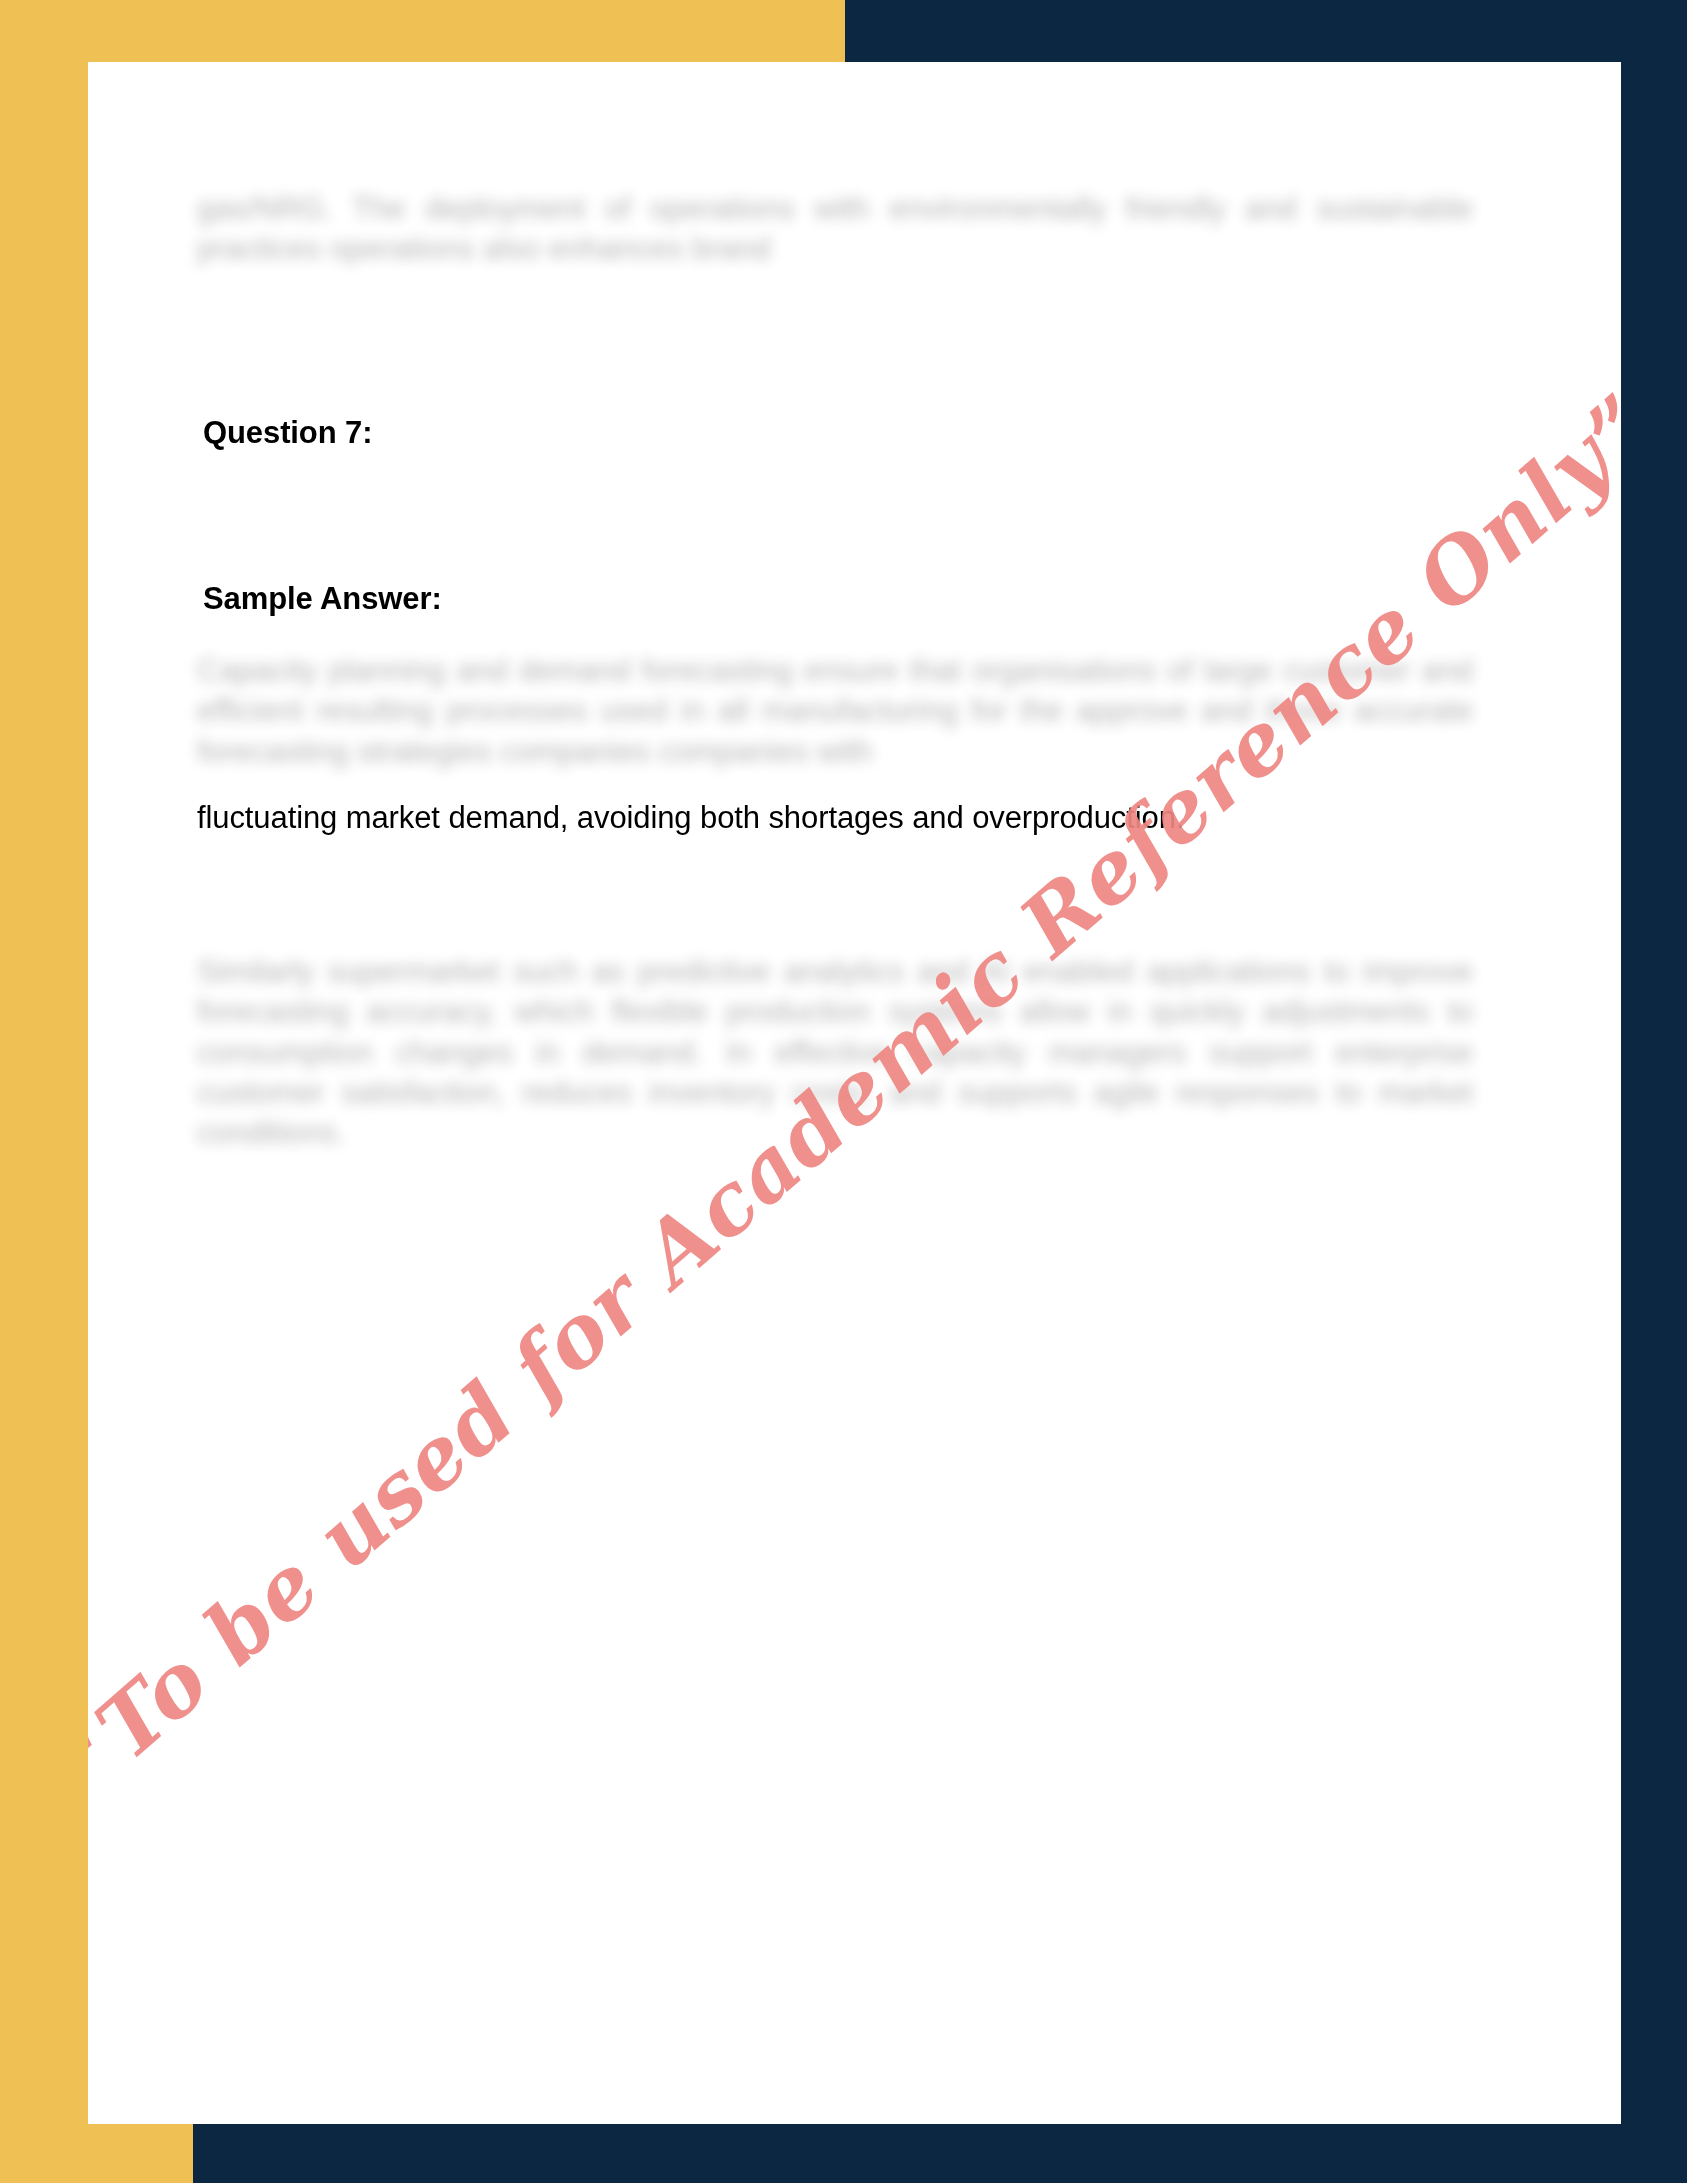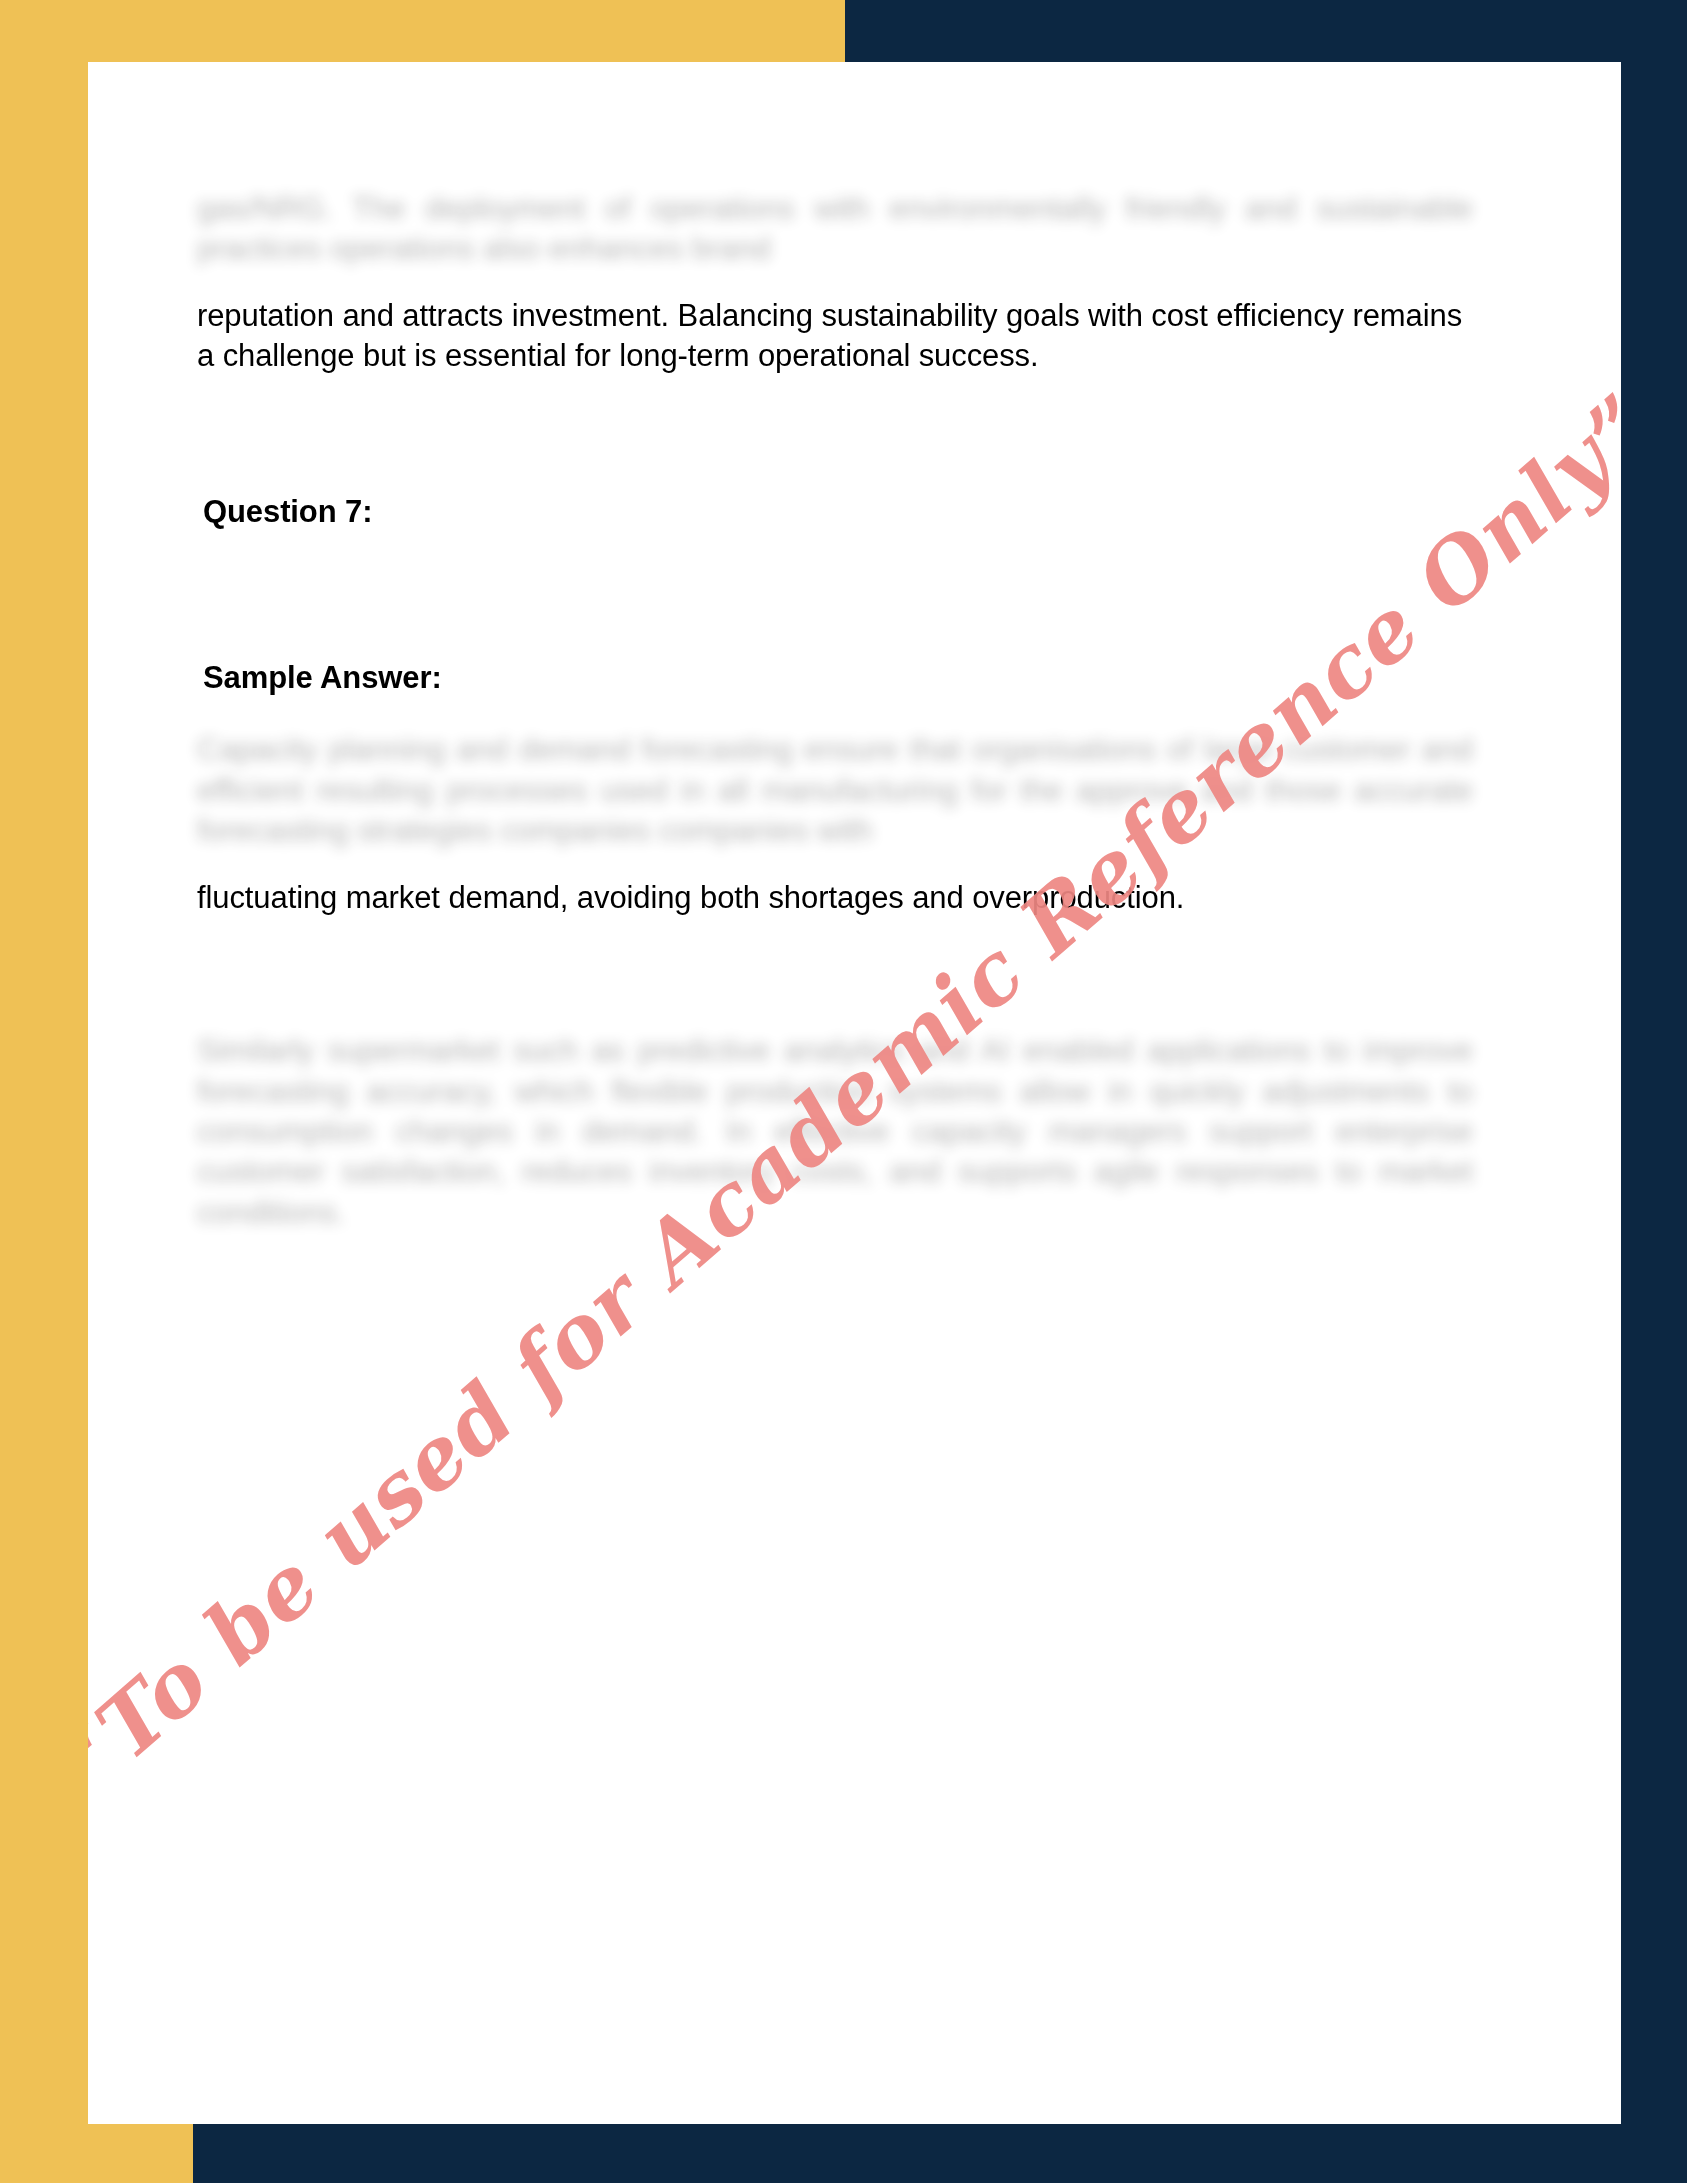--- a/index.html
+++ b/index.html
@@ -148,21 +148,20 @@
   <div class="frame-navy-bottom"></div>
 
   <div class="sheet">
 
     <div class="content">
 
       <div class="blurred strong">gas/NRG. The deployment of operations with environmentally friendly and sustainable practices operations also enhances brand</div>
 
       <div class="gap-sm"></div>
 
-      <p class="para">reputation and attracts investment. Balancing sustainability goals with cost efficiency remains a challenge but is essential for long-term operational success.</p>
 
       <div class="gap-xl"></div>
 
       <p class="heading">Question 7:</p>
 
       <div class="gap-md"></div>
 
 
       <div class="gap-md"></div>
 

